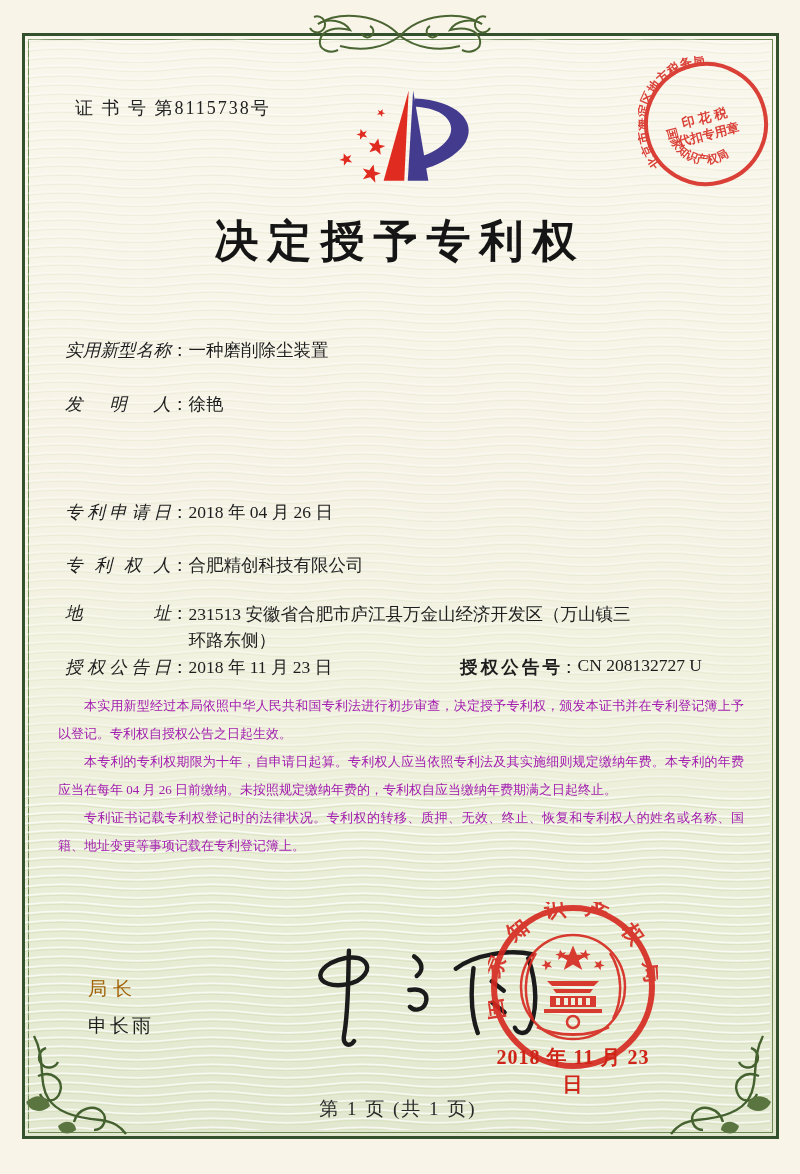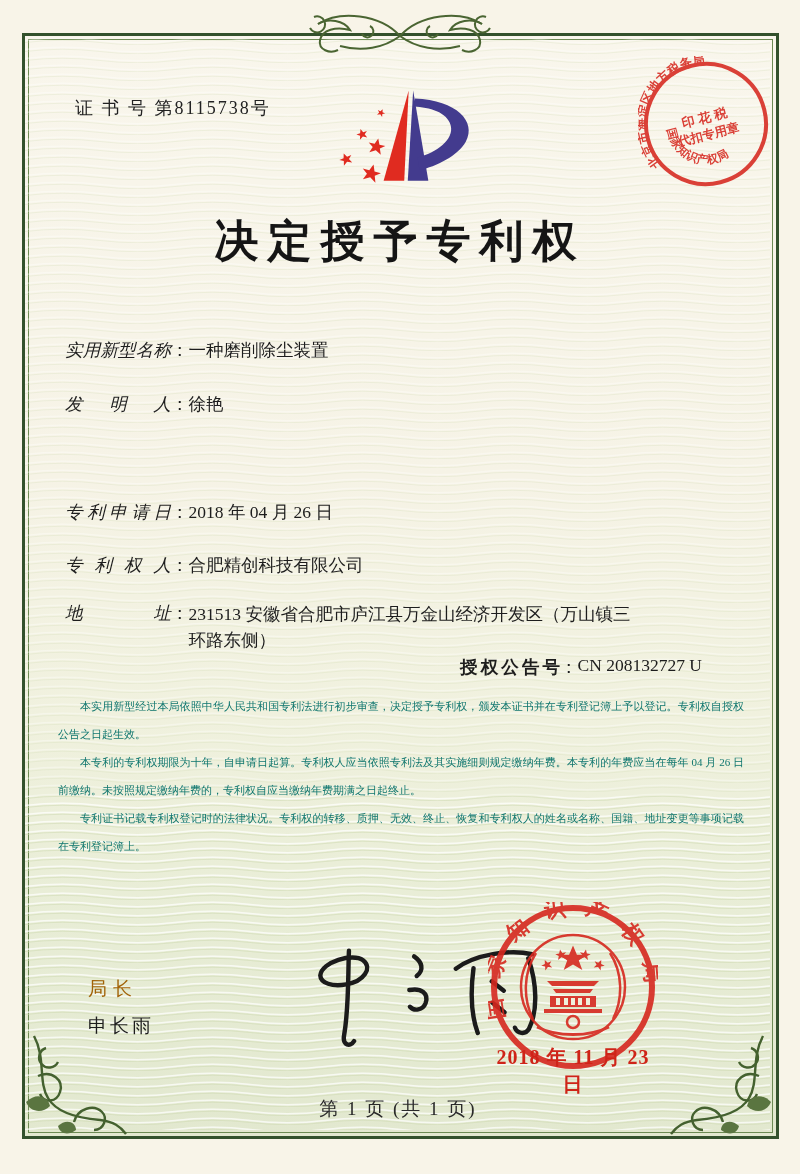--- a/index.html
+++ b/index.html
@@ -11,21 +11,21 @@
          background:linear-gradient(180deg,#f9f6ec 0%,#f6f3e6 40%,#f0f1de 62%,#e8edd6 80%,#e2e8cf 100%);}
   .frame-inner{left:3px;top:3px;right:3px;bottom:3px;border:1px solid #6d8a53;}
   .waves{left:0;top:0;width:100%;height:100%;}
   .certno{left:75px;top:96px;font-size:18px;color:#222;letter-spacing:2px;}
   .title{left:0;top:212px;width:800px;text-align:center;font-size:44px;font-weight:700;color:#151515;letter-spacing:9px;}
   .row{left:65px;font-size:17.5px;color:#1d1d1d;}
   .lbl{display:inline-block;width:106px;text-align:justify;text-align-last:justify;vertical-align:top;font-style:italic;}
   .lbl-r{display:inline-block;width:100px;text-align:justify;text-align-last:justify;vertical-align:top;font-weight:bold;}
   .val{display:inline-block;vertical-align:top;}
   .val-wrap{width:448px;line-height:26px;}
-  .paras{left:58px;top:692px;width:686px;font-size:11px;line-height:28px;color:#0f766e;text-align:justify;}
+  .paras{left:58px;top:692px;width:686px;font-size:13px;line-height:28px;color:#a21caf;text-align:justify;}
   .paras p{margin:0;text-indent:2em;}
   .sig-title{left:88px;top:976px;font-size:19px;letter-spacing:6px;color:#a16207;}
   .sig-name{left:88px;top:1013px;font-size:19px;letter-spacing:3px;color:#1d1d1d;}
   .seal-date{left:488px;top:1044px;width:170px;text-align:center;font-size:20px;color:#cf2418;font-weight:700;letter-spacing:1px;}
   .footer{left:0;top:1096px;width:796px;text-align:center;font-size:19px;color:#2a2a2a;letter-spacing:2px;}
   svg text{font-family:"Liberation Sans","DejaVu Sans",sans-serif;}
 </style>
 </head>
 <body>
 
@@ -128,20 +128,23 @@
     <span class="lbl">发明人</span><span>：</span><span class="val">徐艳</span>
   </div>
   <div class="abs row" style="top:500px;">
     <span class="lbl">专利申请日</span><span>：</span><span class="val">2018 年 04 月 26 日</span>
   </div>
   <div class="abs row" style="top:553px;">
     <span class="lbl">专利权人</span><span>：</span><span class="val">合肥精创科技有限公司</span>
   </div>
   <div class="abs row" style="top:601px;">
     <span class="lbl">地址</span><span>：</span><span class="val val-wrap">231513 安徽省合肥市庐江县万金山经济开发区（万山镇三环路东侧）</span>
+  </div>
+  <div class="abs row" style="top:655px;">
+    <span class="lbl">授权公告日</span><span>：</span><span class="val">2018 年 11 月 23 日</span>
   </div>
   <div class="abs row" style="top:655px;left:460px;">
     <span class="lbl-r">授权公告号</span><span>：</span><span class="val">CN 208132727 U</span>
   </div>
 
   <div class="abs paras">
     <p>本实用新型经过本局依照中华人民共和国专利法进行初步审查，决定授予专利权，颁发本证书并在专利登记簿上予以登记。专利权自授权公告之日起生效。</p>
     <p>本专利的专利权期限为十年，自申请日起算。专利权人应当依照专利法及其实施细则规定缴纳年费。本专利的年费应当在每年 04 月 26 日前缴纳。未按照规定缴纳年费的，专利权自应当缴纳年费期满之日起终止。</p>
     <p>专利证书记载专利权登记时的法律状况。专利权的转移、质押、无效、终止、恢复和专利权人的姓名或名称、国籍、地址变更等事项记载在专利登记簿上。</p>
   </div>

